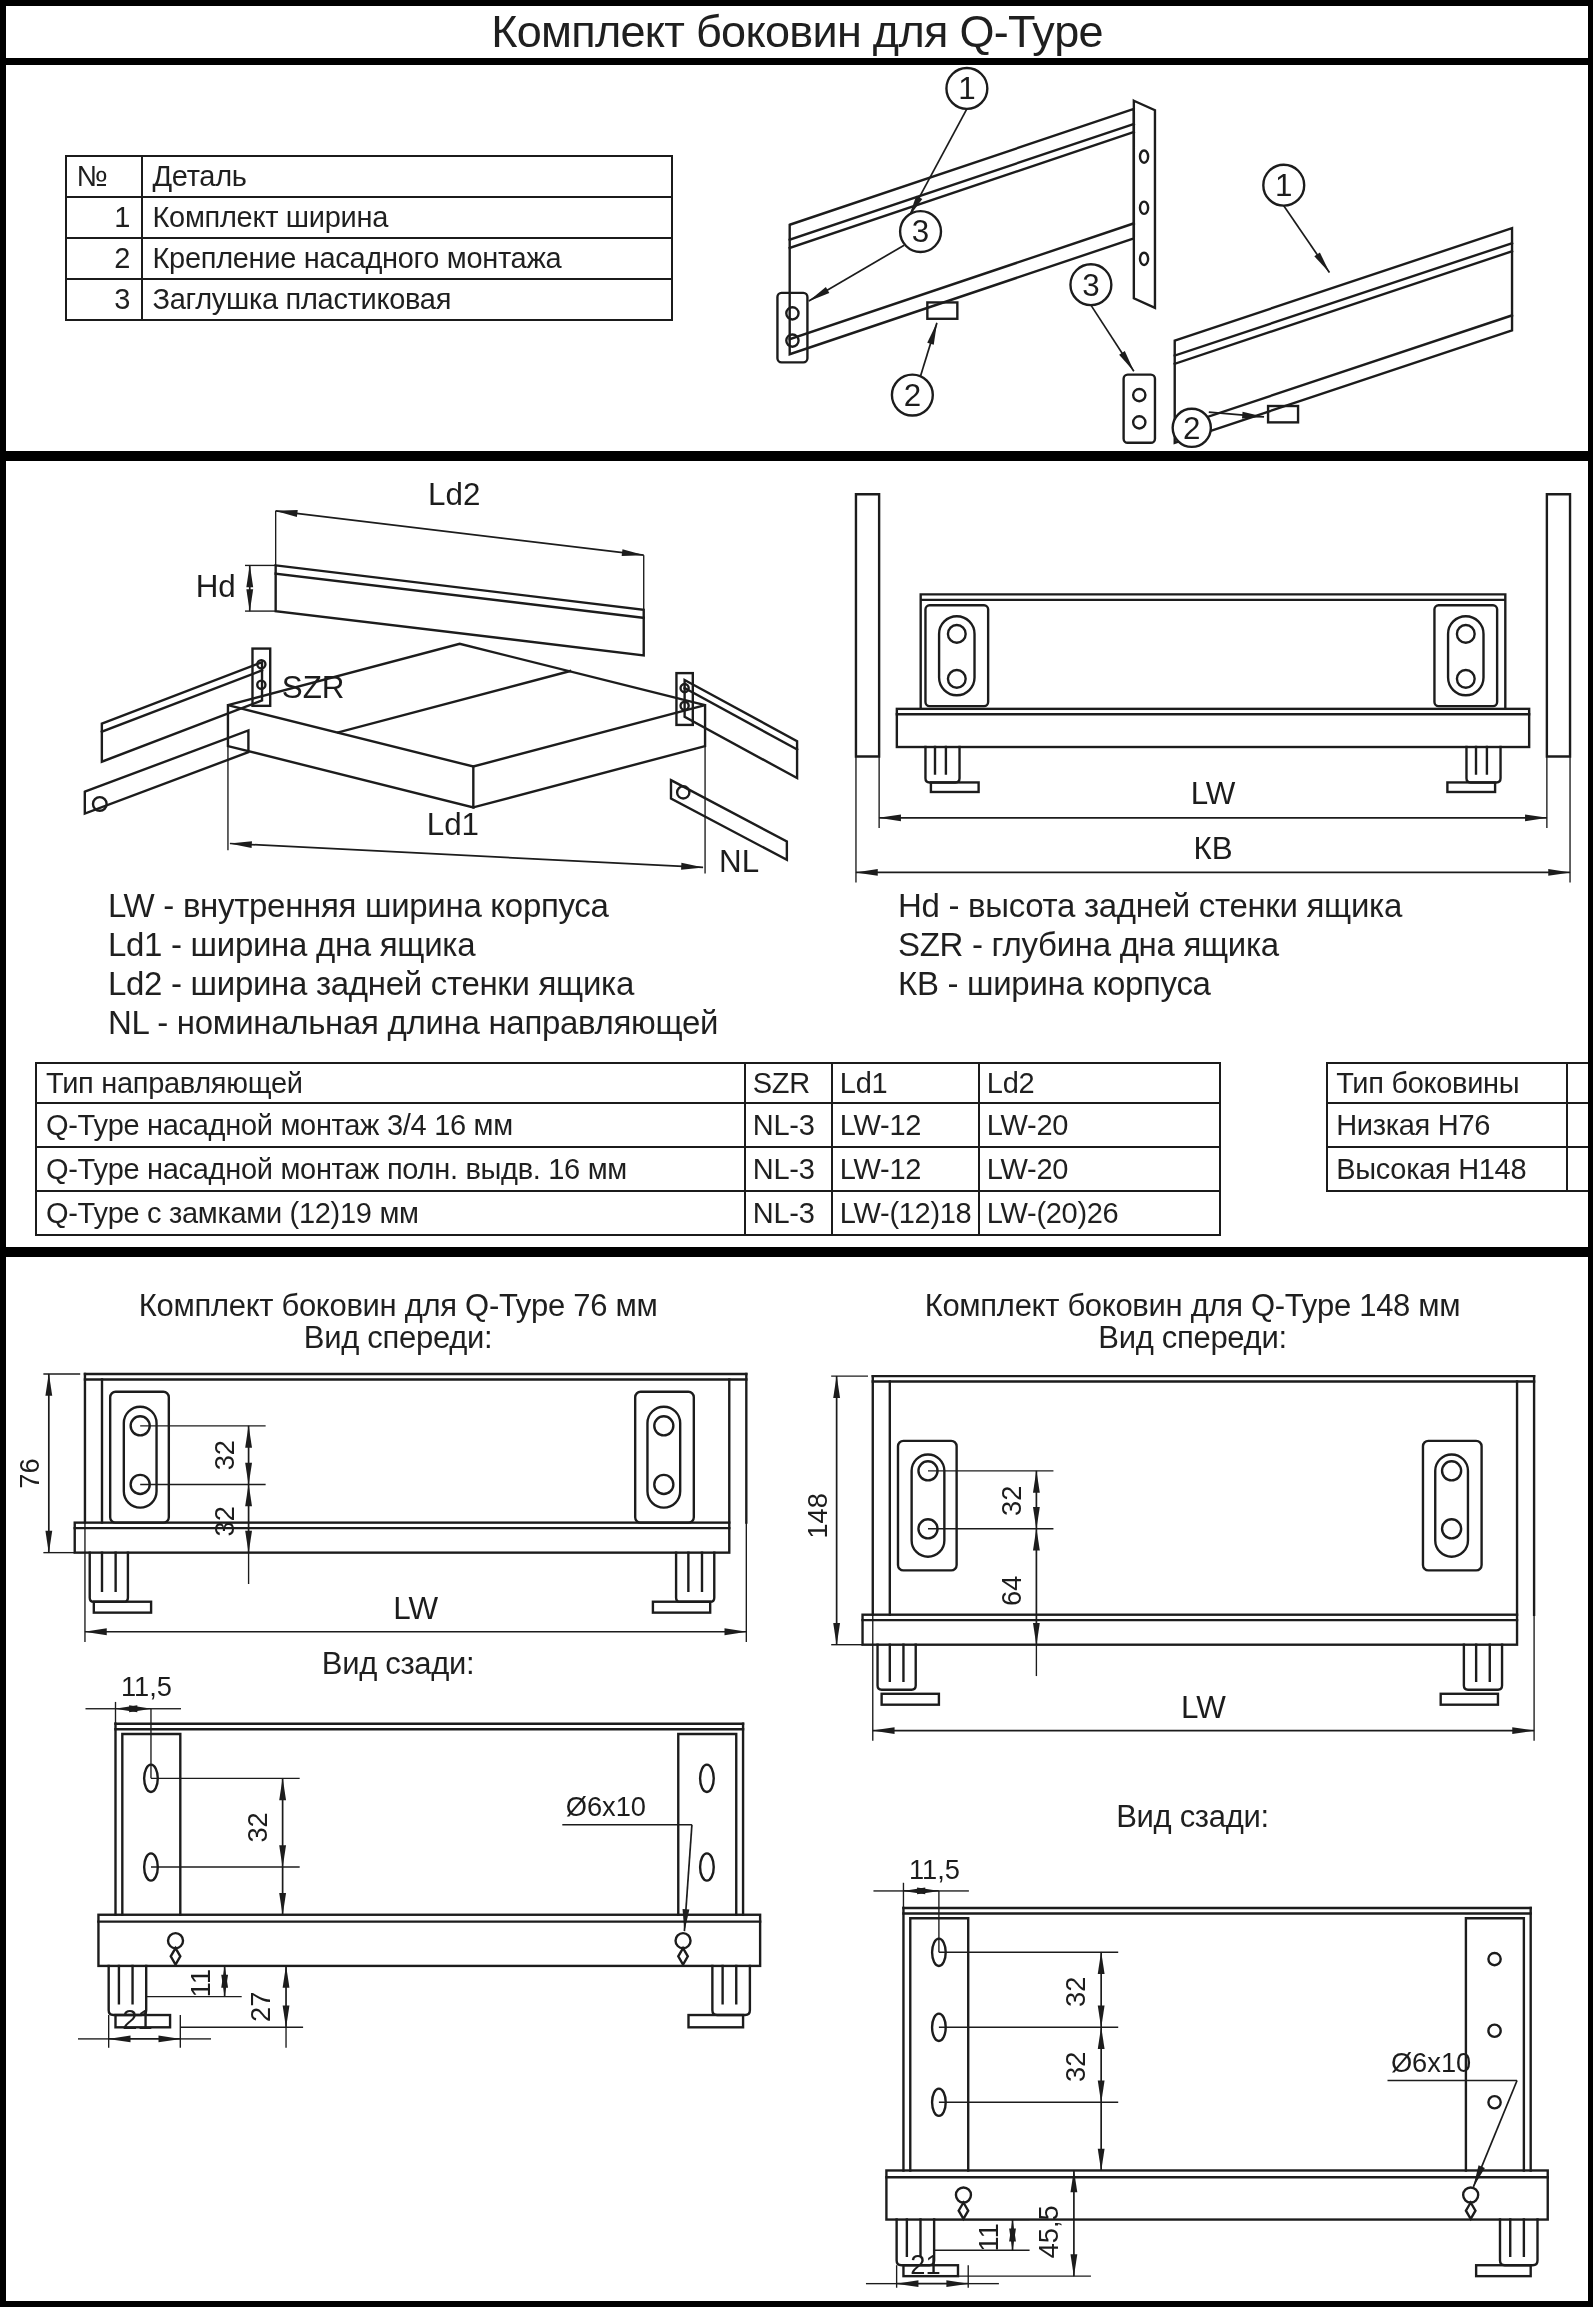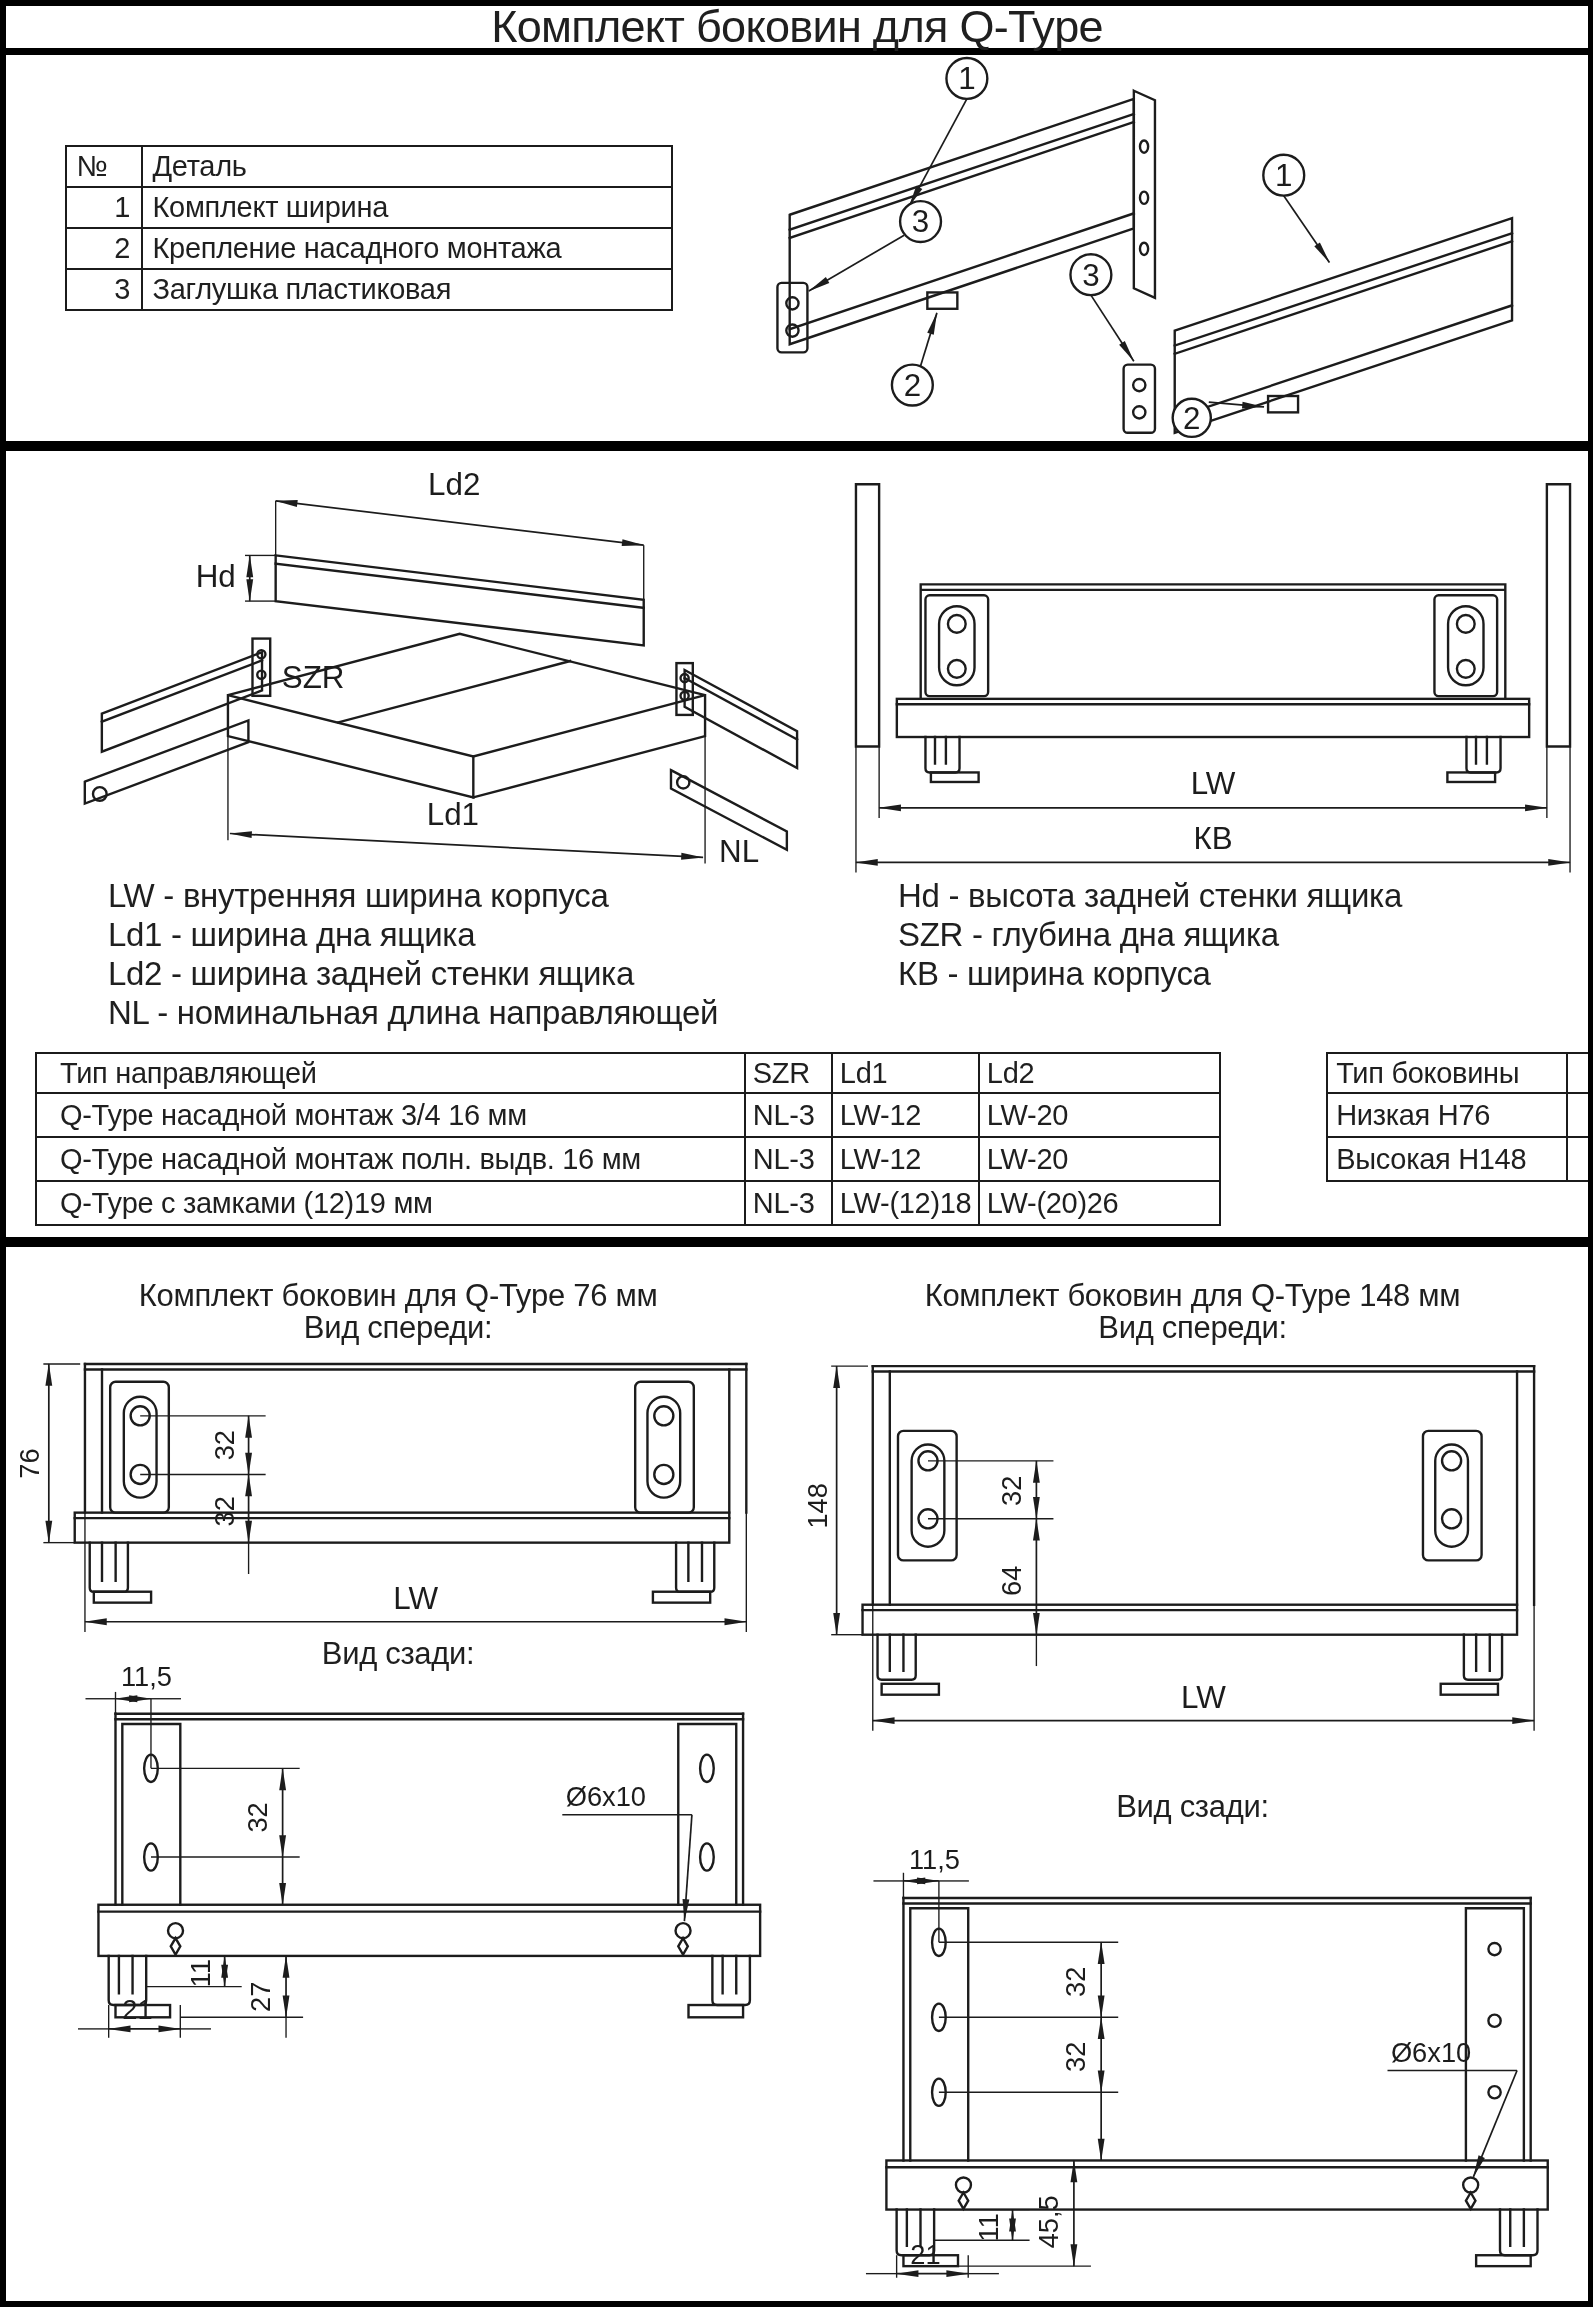--- a/index.html
+++ b/index.html
@@ -1,40 +1,40 @@
 <!DOCTYPE html>
 <html style="font-size:11px"><head>
 <meta charset="utf-8">
 <style>
   * { margin:0; padding:0; box-sizing:border-box; }
   html,body { background:#ffffff; }
   body { font-family:"Liberation Sans","DejaVu Sans",sans-serif; color:#1f1f1f; }
   .page { position:relative; width:1594px; height:2307px; background:#fff; border:6.1px solid #000; overflow:hidden; }
-  .title-bar { height:49px; border-bottom:7.5px solid #000; display:flex; align-items:center; justify-content:center; }
+  .title-bar { height:59px; border-bottom:7.5px solid #000; display:flex; align-items:center; justify-content:center; }
   .title-bar h1 { font-size:45px; font-weight:400; letter-spacing:-0.7px; }
   .divider { height:10.2px; background:#000; }
   .sec { position:relative; width:1582px; }
   #sec1 { height:386px; }
   #sec2 { height:786px; }
   #sec3 { height:1036px; }
   table { border-collapse:collapse; table-layout:fixed; }
   td,th { border:2px solid #1b1b1b; font-weight:400; vertical-align:middle; }
   .tbl { border:2.7px solid #1b1b1b; font-size:29px; letter-spacing:-0.3px; }
   
   .parts { position:absolute; left:59px; top:90px; width:608px; }
   .parts td { height:41px; }
   .parts .c-num { width:76px; text-align:right; padding-right:11px; }
   .parts .c-num-h { width:76px; text-align:left; padding-left:9.5px; }
   .parts .c-name { padding-left:9.5px; text-align:left; }
   
   .rails { position:absolute; left:29px; top:601px; width:1185px; }
   .rails td { height:44px; }
   .rails .h { text-align:center; height:40px; }
   .rails .h-type { text-align:left; padding-left:8.2px; }
-  .rails .c-type { width:709px; text-align:left; padding-left:23px; }
+  .rails .c-type { width:709px; text-align:left; padding-left:9px; }
   .rails .c-szr { width:87px; text-align:left; padding-left:6.8px; }
   .rails .c-ld1 { width:147px; text-align:left; padding-left:6.8px; }
   .rails .c-ld2 { width:241px; text-align:left; padding-left:6.8px; }
   
   .sides { position:absolute; left:1320px; top:601px; width:331px; }
   .sides td { height:44px; }
   .sides .h { text-align:center; height:40px; }
   .sides .h-type { text-align:left; padding-left:8.2px; }
   .sides .c-type { width:240px; text-align:left; padding-left:8.2px; }
   .sides .c-hd { width:91px; text-align:right; padding-right:21px; }

